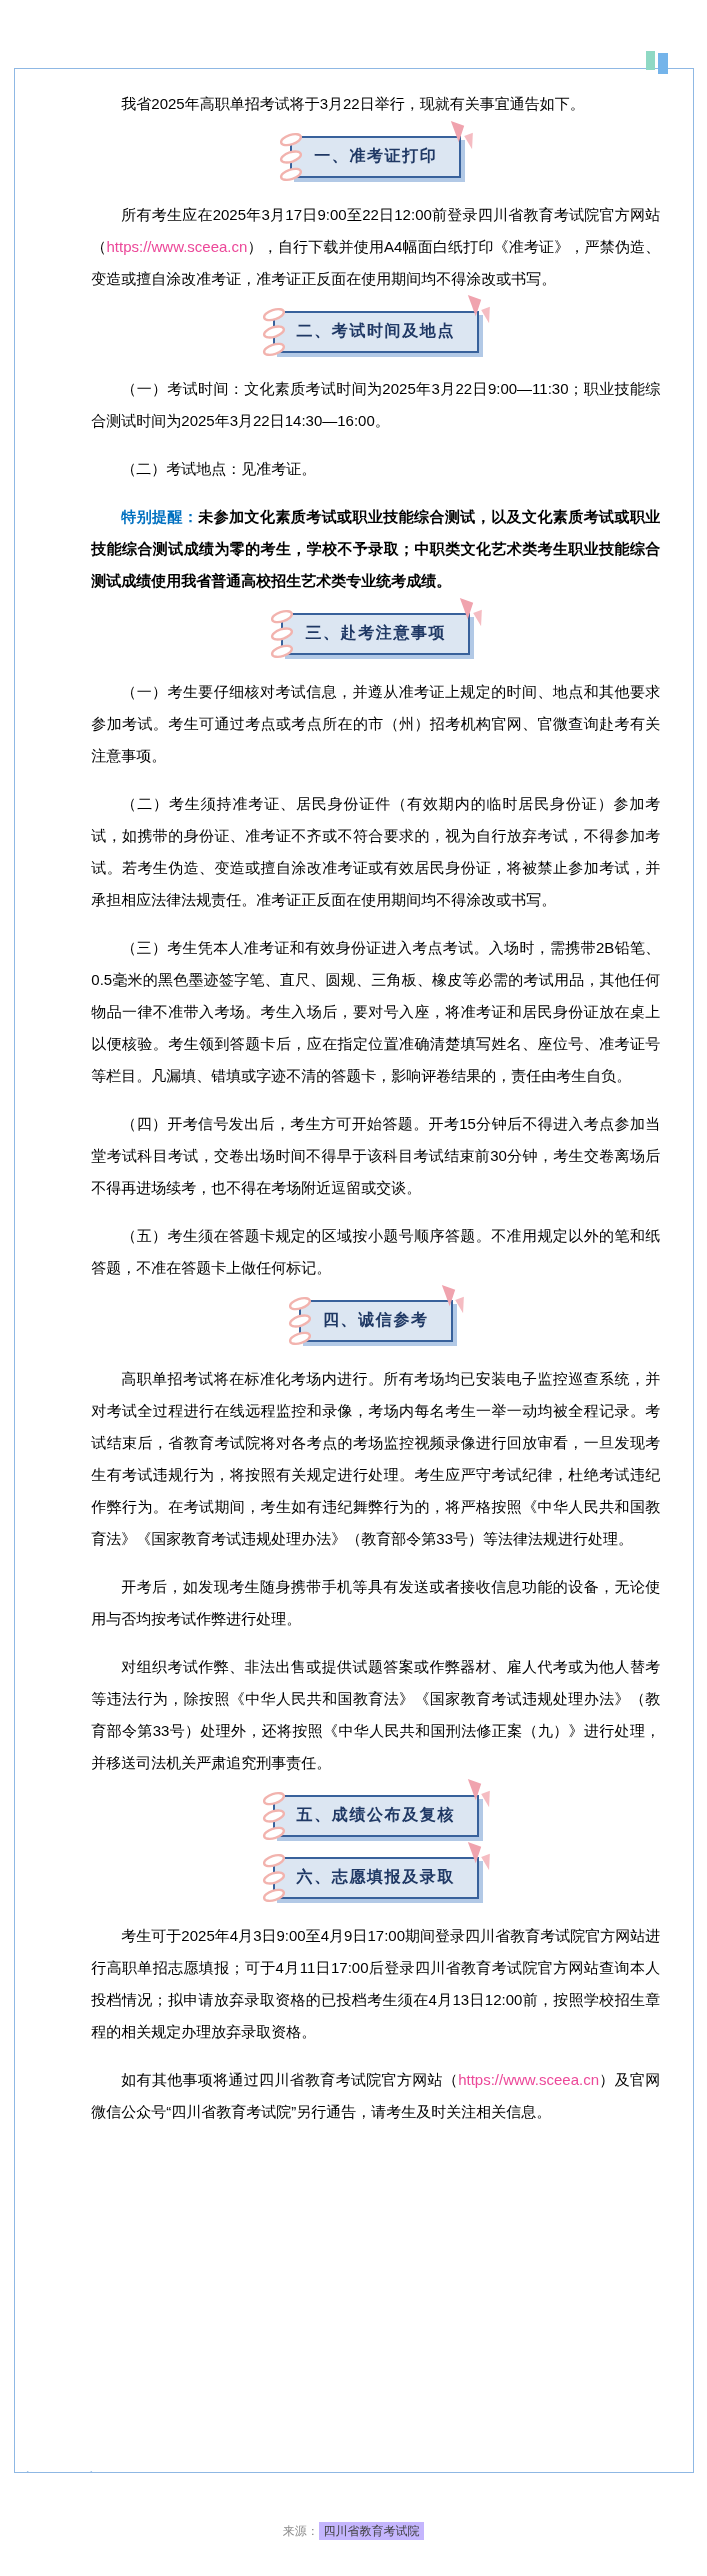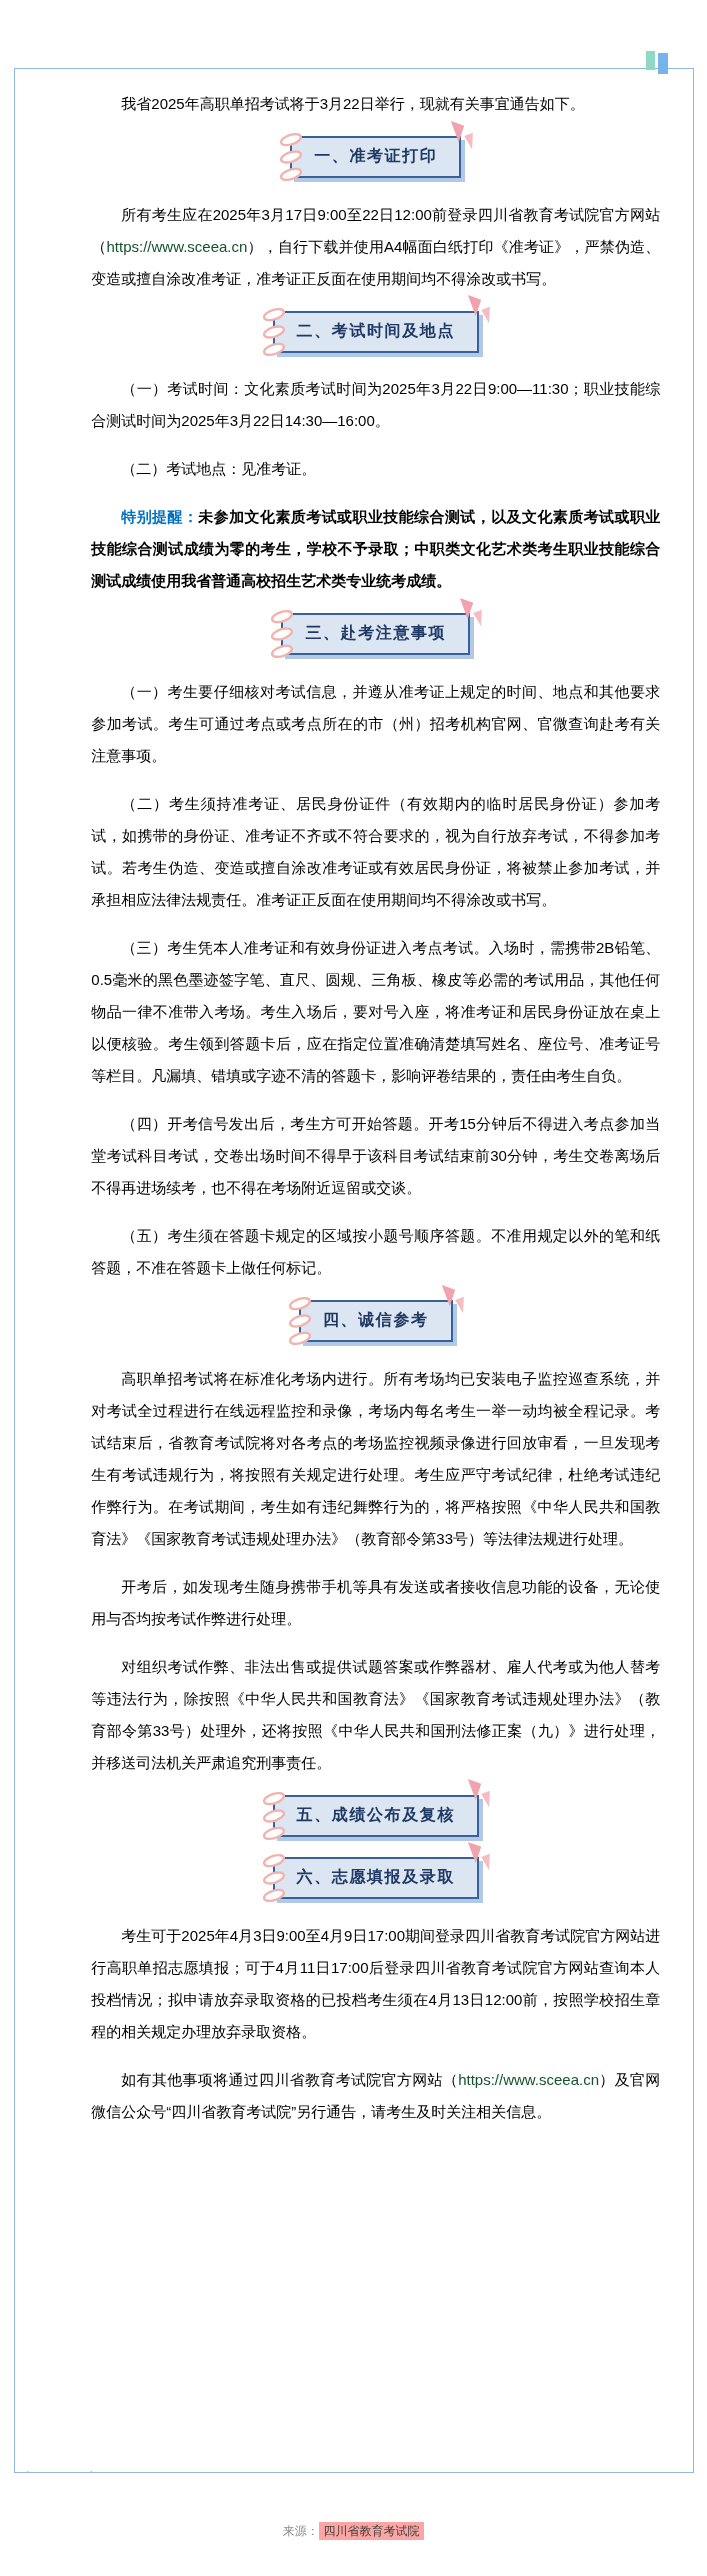--- a/index.html
+++ b/index.html
@@ -9,35 +9,35 @@
   .sheet{position:absolute;left:14.3px;top:68px;width:680px;height:2405px;
          border:1.6px solid #8fb8e4;box-sizing:border-box;background:#fff;overflow:hidden;padding-left:43px;}
   .tail{position:absolute;left:11px;bottom:-16px;width:67px;height:17.5px;z-index:3;}
   
   .bar{position:absolute;z-index:2;}
   .bar-teal{left:646px;top:51px;width:8.8px;height:19px;background:#8fd9c4;}
   .bar-blue{left:658px;top:53px;width:9.5px;height:20.7px;background:#74b4ea;}
   .content{padding:19px 33px 0 33px;}
   .para{font-size:15px;line-height:32px;color:#000;text-align:justify;
         text-indent:2em;margin:0 0 16px 0;}
-  .seg-link{color:#14532d;}
+  .seg-link{color:#ec4899;}
   .seg-bold{font-weight:700;}
   .seg-blue-bold{color:#0070c0;font-weight:700;margin-top:36px;}
   
   .sec-wrap{text-align:center;margin:16px 0 20.7px 0;}
   .sec-box{position:relative;display:inline-block;background:#dce6f2;
            border:2.4px solid #38619b;box-shadow:4px 4px 0 0 #b2c9e6;
            padding:8px 22px;font-family:Liberation Mono, monospace;}
   .sec-title{font-size:16px;font-weight:700;color:#1f3864;letter-spacing:1.6px;line-height:22px;}
   .rings{position:absolute;left:-16px;top:50%;transform:translateY(-50%);width:30px;height:53px;}
   .spark{position:absolute;right:-14.3px;top:-17.5px;width:29px;height:33px;}
   
   .footer{position:absolute;left:0;right:0;top:2523px;text-align:center;
           font-size:12px;color:#8c8c8c;}
-  .footer .src-chip{background:#fca5a5;color:#3f3f3f;padding:2.4px 4.8px;}
+  .footer .src-chip{background:#c4b5fd;color:#3f3f3f;padding:2.4px 4.8px;}
 </style>
 </head>
 <body>
 
 <div class="page">
 
   <div class="bar bar-teal"></div>
   <div class="bar bar-blue"></div>
 
   <div class="sheet">

